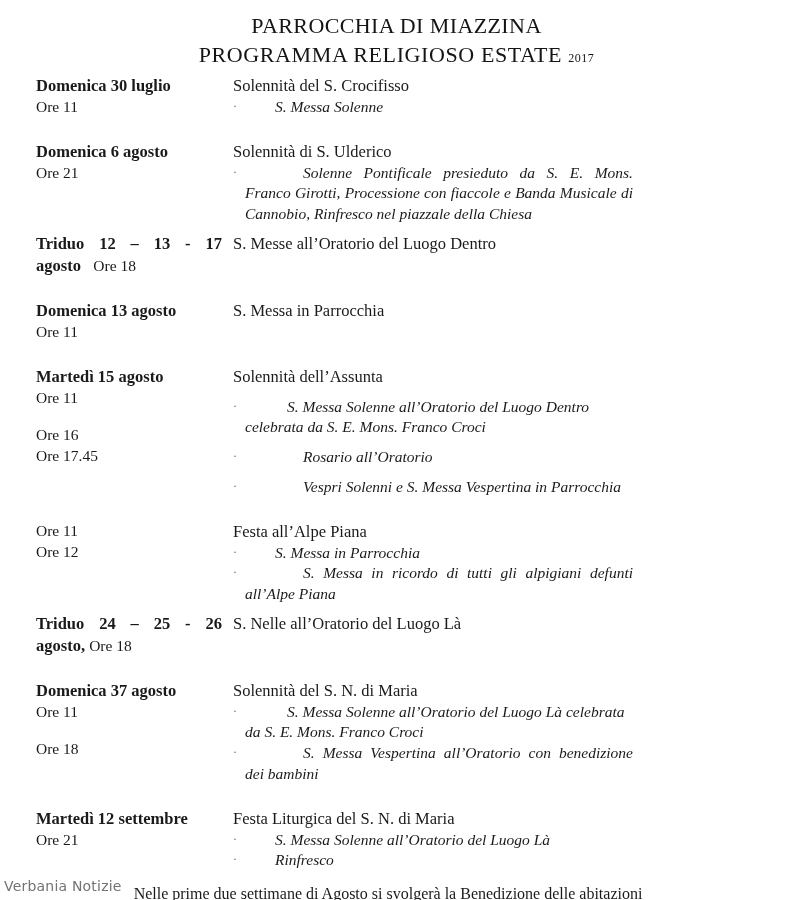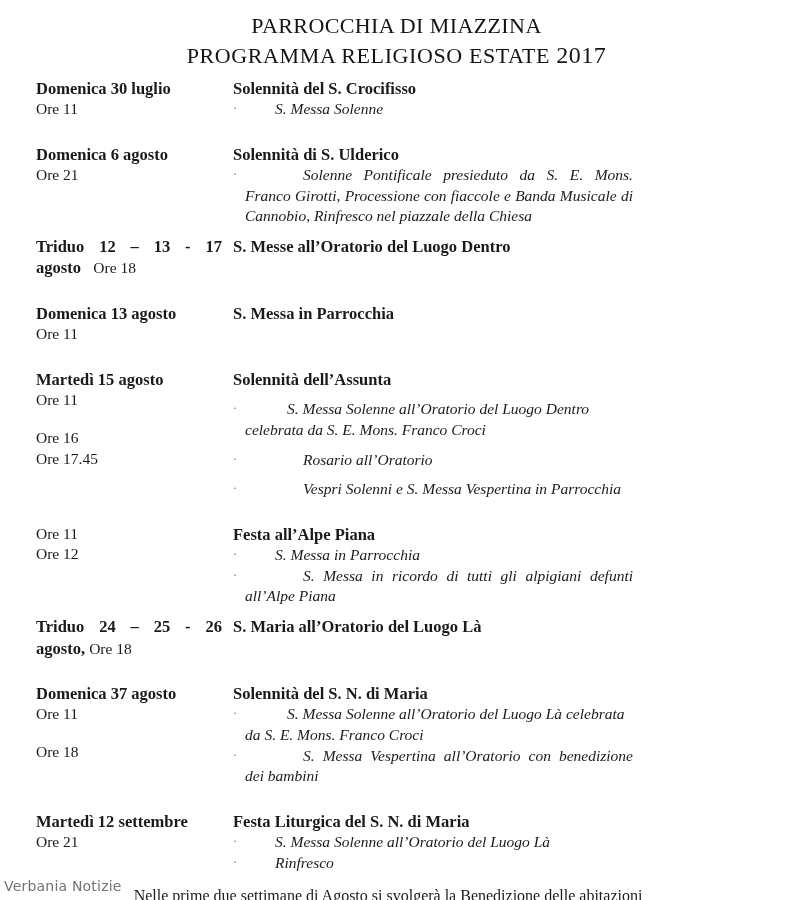--- a/index.html
+++ b/index.html
@@ -25,21 +25,21 @@
     font-size: 22px;
     letter-spacing: 0.4px;
     line-height: 1.32;
     white-space: nowrap;
     color: #141414;
   }
   .title-line-2 {
     letter-spacing: 0.6px;
   }
   .title-year {
-    font-size: 24px;
+    font-size: 12px;
     letter-spacing: 0.5px;
   }
 
   
   .program {
     position: relative;
     margin-top: 6px;
   }
   .entry {
     display: flex;
@@ -88,21 +88,21 @@
   }
   .time-inline {
     font-weight: normal;
     font-size: 15.5px;
   }
   .spacer-xs { height: 9px; }
   .spacer-sm { height: 17px; }
   .spacer-md { height: 24px; }
 
   .heading {
-    font-weight: bold;
+    font-weight: normal;
     font-size: 16.5px;
     line-height: 1.30;
   }
   .bullet-row {
     display: flex;
     align-items: flex-start;
     font-size: 15.5px;
     line-height: 1.33;
   }
   .bullet-dot {
@@ -271,21 +271,21 @@
         <span>Triduo</span>
         <span>24</span>
         <span>–</span>
         <span>25</span>
         <span>-</span>
         <span>26</span>
       </div>
       <div class="date-second"><span>agosto,</span> <span class="time-inline">Ore 18</span></div>
     </div>
     <div class="col-right">
-      <div class="heading">S. Maria all’Oratorio del Luogo Là</div>
+      <div class="heading">S. Nelle all’Oratorio del Luogo Là</div>
     </div>
   </div>
   <div class="spacer-md"></div>
 
   <div class="entry">
     <div class="col-left">
       <div class="date">Domenica 37 agosto</div>
       <div class="time">Ore 11</div>
       <div class="spacer-sm"></div>
       <div class="time">Ore 18</div>

